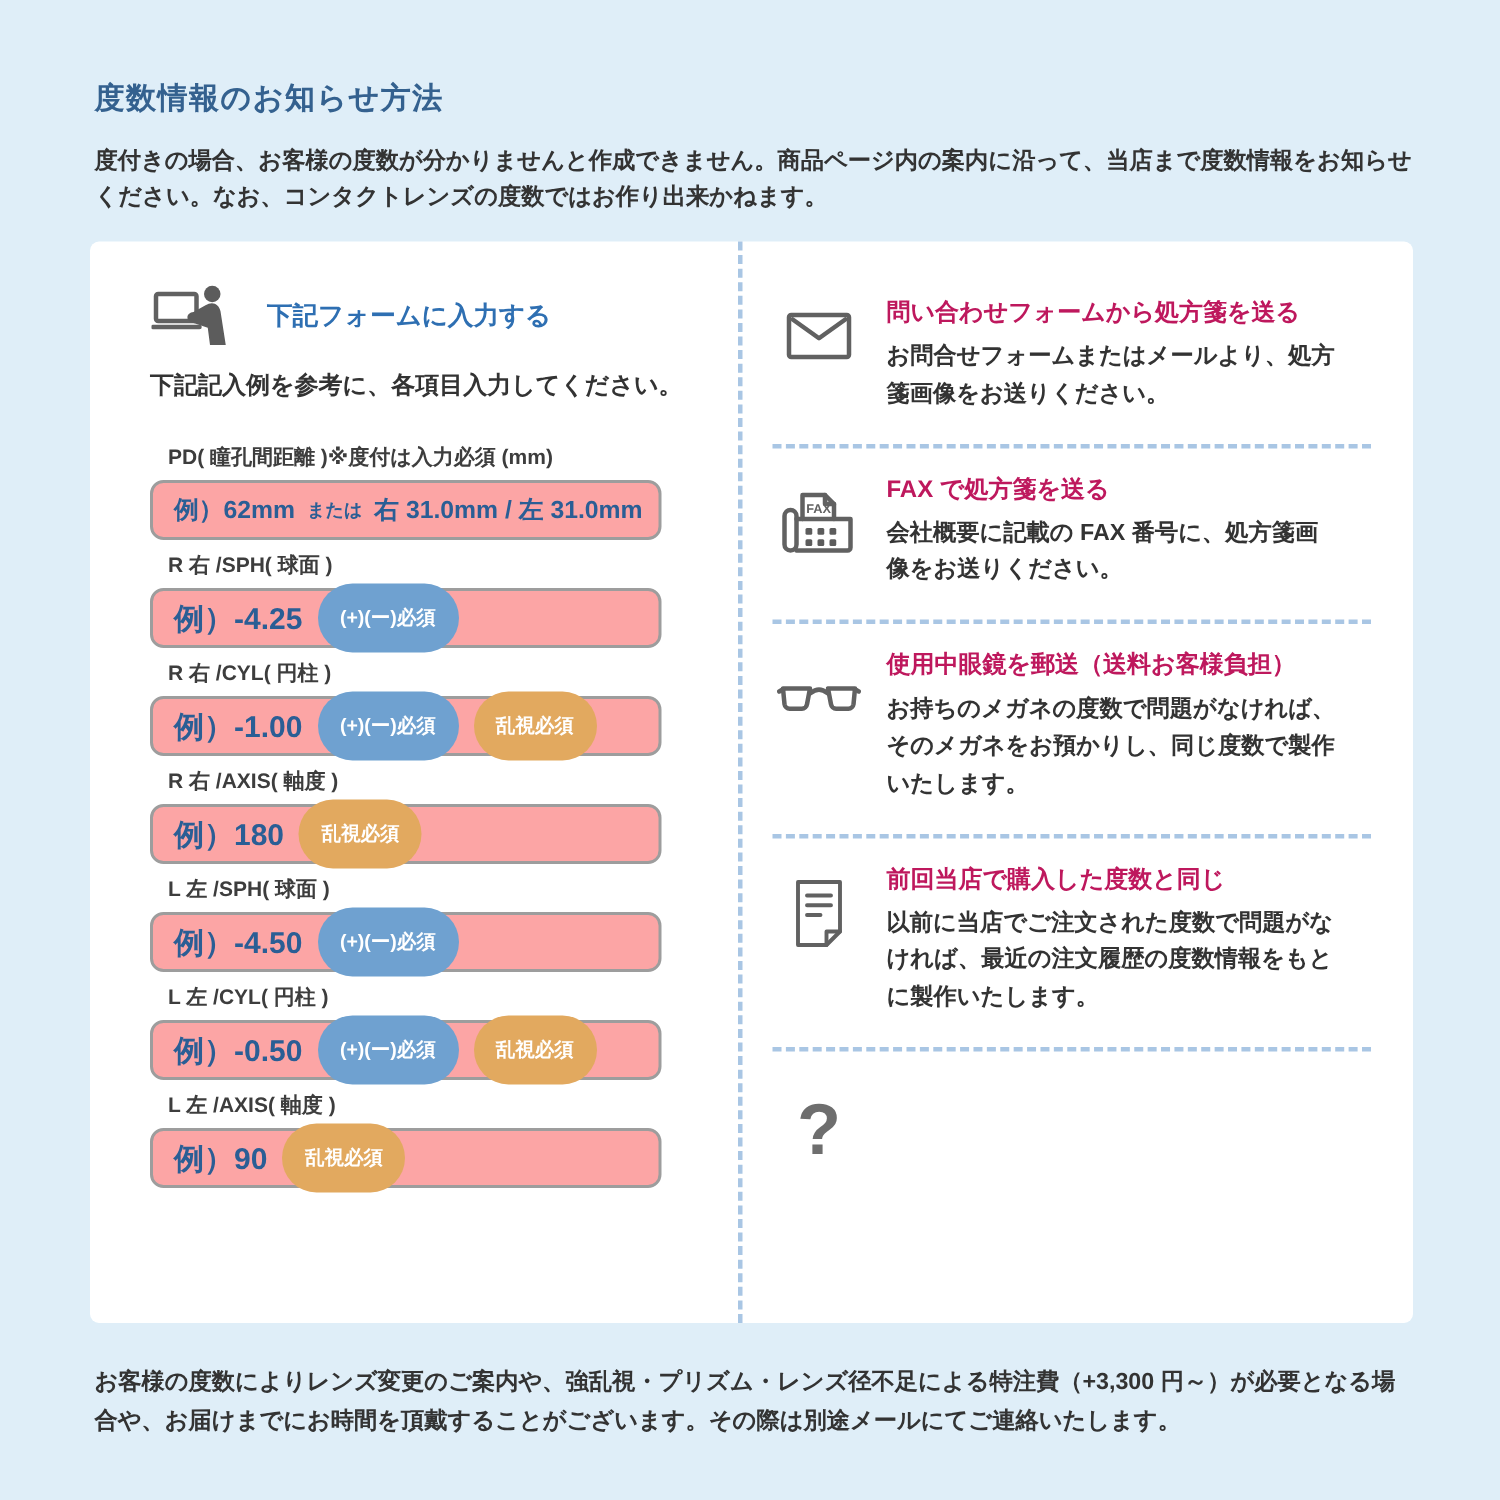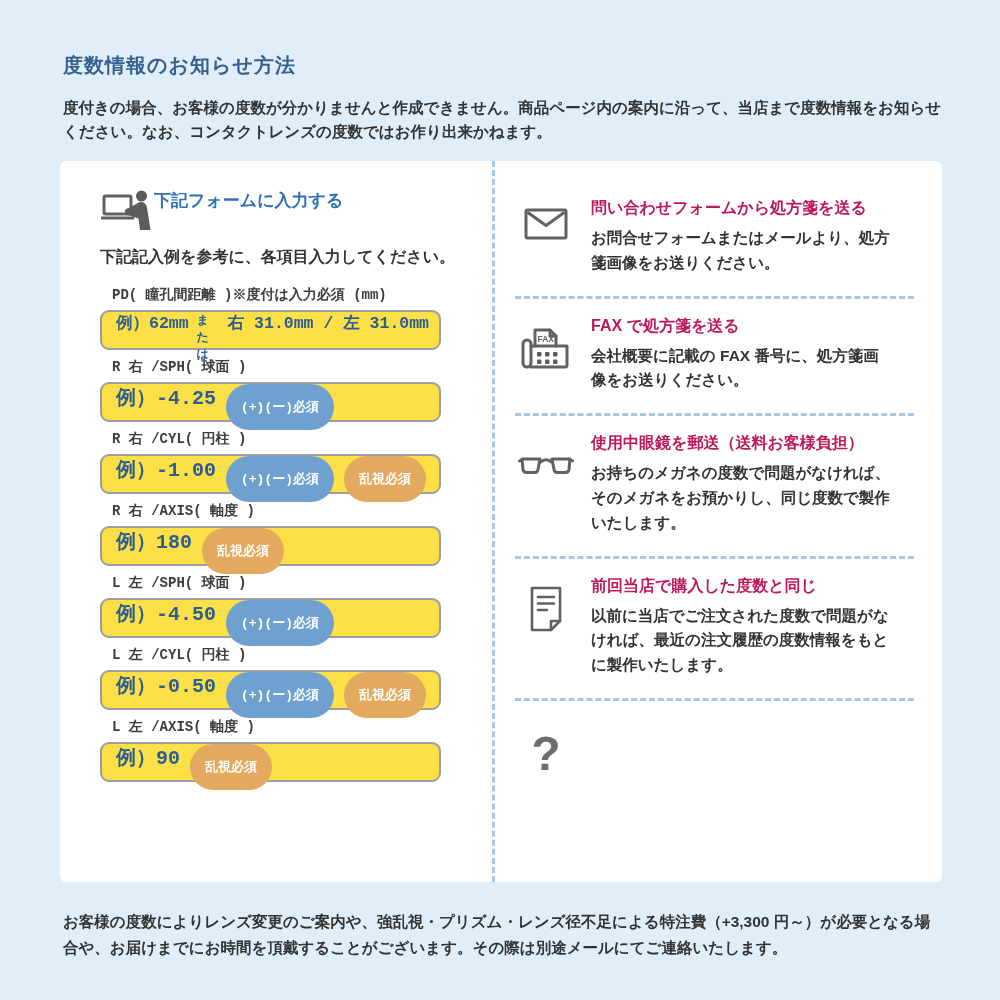--- a/index.html
+++ b/index.html
@@ -37,44 +37,45 @@
     border-radius: 6px;
     display: flex;
   }
 
   
   .col-left {
     width: 435px;
     padding: 28px 28px 20px 40px;
     border-right: 3px dashed #a9c6e4;
   }
-  .section-head { display: flex; gap: 0; }
+  .section-head { display: flex; align-items: center; gap: 24px; }
   .section-head .icon-wrap { width: 54px; display: flex; justify-content: center; }
   .section-title {
     font-size: 17px;
     font-weight: bold;
     color: #2e6fb2;
   }
   .instruction { margin-top: 16px; font-size: 16px; font-weight: bold; color: #333; }
 
-  .fields { margin-top: 18px; font-family: Liberation Mono, monospace; }
+  .fields { margin-top: 28px; }
   .field-row { margin-bottom: 8px; }
   .field-label {
     font-size: 14px;
     font-weight: bold;
     color: #3d3d3d;
     margin: 0 0 6px 12px;
   }
   .example-box {
     width: 341px;
     height: 40px;
     border: 2px solid #9d9d9d;
     border-radius: 9px;
-    background: #fde047;
+    background: #fca5a5;
     display: flex;
+    align-items: center;
     gap: 10px;
     padding: 0 10px 0 14px;
   }
   .example-text {
     color: #2a5e95;
     font-weight: bold;
     font-size: 20px;
     white-space: nowrap;
   }
   .example-text.pd { font-size: 16.5px; }

